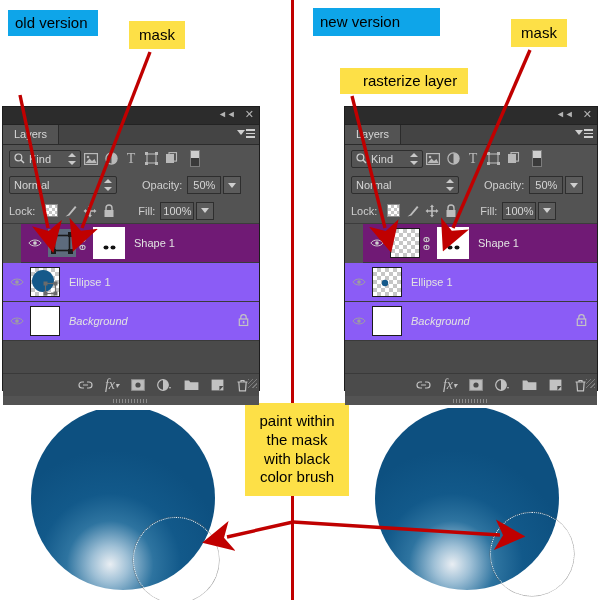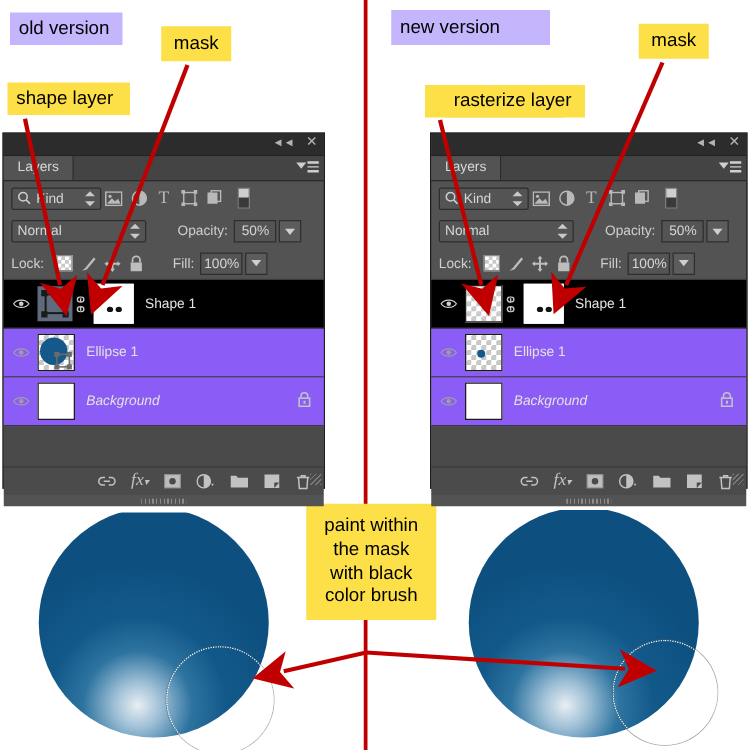--- a/index.html
+++ b/index.html
@@ -15,21 +15,21 @@
   .callout{
     position:absolute;
     font-family:"Liberation Sans", sans-serif;
     font-size:15px;
     color:#000;
     line-height:1.15;
     padding:3px 7px 4px 7px;
     white-space:pre;
     box-sizing:border-box;
   }
-  .callout.yellow{background:#c4b5fd;}
+  .callout.yellow{background:#0ea5e9;}
   .callout.orange{background:#fde047;}
   .callout.center-note{
     text-align:center;font-size:15px;line-height:1.25;padding:8px 20px;
   }
 
   
   .divider{
     position:absolute;background:#c00000;
   }
 
@@ -117,21 +117,21 @@
   }
   .lock-lbl{color:#cfcfcf;font-size:11px;margin-right:7px;}
   .lock-ico{width:19px;height:16px;display:flex;align-items:center;justify-content:center;color:#bdbdbd;}
 
   
   .layer-list{background:#535353;}
   .layer-row{
     height:38px;display:flex;align-items:center;
     border-bottom:1px solid #3a3a3a;background:#8b5cf6;position:relative;
   }
-  .layer-row.selected{background:#000000;}
+  .layer-row.selected{background:#701a75;margin-left:18px;}
   .eye-cell{width:27px;display:flex;align-items:center;justify-content:center;}
   .eye{width:14px;height:10px;}
   .thumbs{display:flex;align-items:center;gap:0px;}
   .thumb{
     width:30px;height:30px;box-sizing:border-box;border:1px solid #1b1b1b;
     background:#fff;position:relative;overflow:hidden;
   }
   .thumb.masked{border:2px solid #ffffff;width:32px;height:32px;}
   .checker{
     background-image:
@@ -178,21 +178,20 @@
 <body>
 
 <div class="stage">
 
   <div class="divider" style="left:291px;top:0;width:3px;height:600px;background:#c00000;"></div>
 
   <div class="callout yellow" style="left:8px;top:10px;width:90px;height:26px;display:flex;align-items:center;">old version</div>
 
   <div class="callout yellow" style="left:313px;top:8px;width:127px;height:28px;display:flex;align-items:center;">new version</div>
 
-  <div class="callout orange" style="left:6px;top:66px;width:98px;height:26px;display:flex;align-items:center;">shape layer</div>
 
   <div class="callout orange" style="left:340px;top:68px;width:112px;height:26px;display:flex;align-items:center;"></div>
 
   <div class="callout orange" style="left:129px;top:21px;width:56px;height:28px;display:flex;align-items:center;justify-content:center;">mask</div>
 
   <div class="callout orange" style="left:511px;top:19px;width:56px;height:28px;display:flex;align-items:center;justify-content:center;">mask</div>
 
   <div class="callout orange center-note" style="left:245px;top:403px;width:104px;height:93px;display:flex;align-items:center;justify-content:center;">paint within
 the mask
 with black

